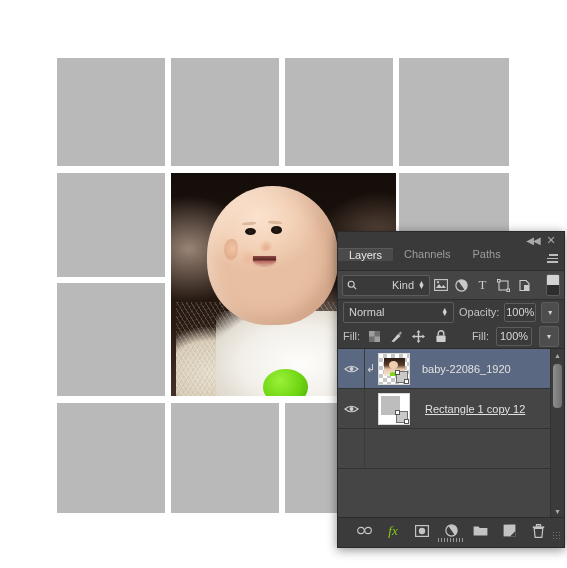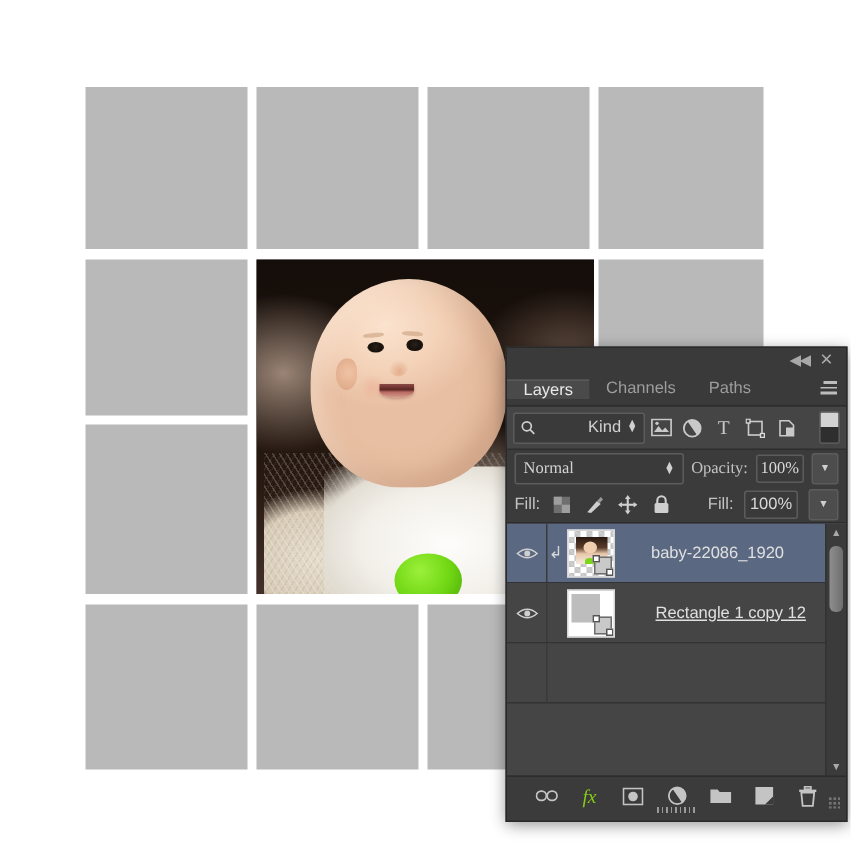--- a/index.html
+++ b/index.html
@@ -68,41 +68,41 @@
     background:#3b3b3b;border:1px solid #2a2a2a;
     box-shadow:0 2px 10px rgba(0,0,0,.45);
     color:#c8c8c8;font-size:11px;
   }
   .panel-titlebar{height:16px;background:#3a3a3a;position:relative;}
   .tb-btn{position:absolute;top:2px;width:14px;height:13px;color:#a8a8a8;
     font-size:10px;line-height:13px;text-align:center;cursor:pointer;}
   .tb-collapse{right:24px;letter-spacing:-1px;}
   .tb-close{right:6px;font-size:11px;}
 
-  .tabs{height:22px;background:#3a3a3a;display:flex;align-items:center;position:relative;
+  .tabs{height:22px;background:#3a3a3a;display:flex;align-items:flex-start;position:relative;
     border-bottom:1px solid #2c2c2c;}
   .tab{padding:0 11px;display:flex;align-items:center;font-size:11px;color:#9d9d9d;
     background:#3a3a3a;cursor:pointer;}
   .tab.active{background:#4a4a4a;color:#e8e8e8;border-top:1px solid #5a5a5a;}
   .panel-menu{position:absolute;right:5px;top:4px;width:16px;height:14px;cursor:pointer;}
   .panel-menu i{display:block;height:1.5px;background:#bdbdbd;margin:2px 0 0 4px;width:11px;}
   .panel-menu i:first-child{width:9px;margin-left:6px;}
 
   .filterbar{height:28px;background:#454545;display:flex;align-items:center;
     padding:0 4px;gap:0;border-bottom:1px solid #2e2e2e;}
   .kind-select{width:78px;height:19px;background:#3a3a3a;border:1px solid #5c5c5c;border-radius:2px;
     display:flex;align-items:center;padding:0 4px;gap:4px;cursor:pointer;}
   .kind-select .lbl{font-size:11px;color:#d2d2d2;flex:1;text-align:right;}
   .spin{display:flex;flex-direction:column;line-height:4px;font-size:7px;color:#cfcfcf;}
   .ficon{width:21px;height:20px;display:flex;align-items:center;justify-content:center;
     color:#c9c9c9;cursor:pointer;}
   .toggle-sw{width:12px;height:20px;margin-left:4px;border:1px solid #5a5a5a;border-radius:2px;
     background:linear-gradient(180deg,#d3d3d3 0%,#d3d3d3 48%,#2e2e2e 48%,#2e2e2e 100%);cursor:pointer;}
 
-  .row-blend{height:24px;background:#3b3b3b;display:flex;align-items:center;padding:0 5px;gap:5px;font-family:Liberation Serif, serif;}
+  .row-blend{height:24px;background:#3b3b3b;display:flex;align-items:center;padding:0 5px;gap:5px;}
   .blend-select{width:113px;height:19px;background:#3a3a3a;border:1px solid #5c5c5c;border-radius:2px;
     display:flex;align-items:center;padding:0 5px;cursor:pointer;}
   .blend-select .lbl{flex:1;font-size:11px;color:#d2d2d2;}
   .lbl-static{font-size:11px;color:#c3c3c3;text-align:center;}
   .num-field{width:34px;height:17px;background:#3a3a3a;border:1px solid #5c5c5c;border-radius:2px;
     font-size:11px;color:#d8d8d8;display:flex;align-items:center;justify-content:center;cursor:text;}
   .drop-btn{width:18px;height:19px;background:#4d4d4d;border:1px solid #5c5c5c;border-radius:2px;
     display:flex;align-items:center;justify-content:center;font-size:7px;color:#d0d0d0;cursor:pointer;}
 
   .row-lock{height:24px;background:#3b3b3b;display:flex;align-items:center;padding:0 5px;gap:7px;
@@ -130,21 +130,21 @@
   .thumb .mini:after{content:"";position:absolute;left:5px;top:3px;width:9px;height:8px;
     border-radius:50%;background:#f0cfb0;}
   .thumb .mini .tg{position:absolute;left:6px;bottom:0;width:6px;height:4px;border-radius:50% 50% 0 0;background:#7ed61a;}
   .thumb .rect{position:absolute;left:2px;top:2px;width:19px;height:19px;background:#bdbdbd;}
   .thumb .vec{position:absolute;right:1px;bottom:1px;width:10px;height:10px;
     border:1px solid #6e6e6e;background:#c9c9c9;}
   .thumb .vec:before,.thumb .vec:after{content:"";position:absolute;width:3px;height:3px;
     border:1px solid #555;background:#fff;}
   .thumb .vec:before{left:-2px;top:-2px;}
   .thumb .vec:after{right:-2px;bottom:-2px;}
-  .layer-name{margin-left:24px;font-size:11px;color:#e0e0e0;white-space:nowrap;}
+  .layer-name{margin-left:12px;font-size:11px;color:#e0e0e0;white-space:nowrap;}
   .layer-name.editing{text-decoration:underline;padding:0 3px;}
 
   .scrollbar{position:absolute;right:0;top:0;width:13px;height:100%;background:#3b3b3b;
     border-left:1px solid #333;}
   .sb-arrow{height:12px;display:flex;align-items:center;justify-content:center;
     font-size:7px;color:#a9a9a9;cursor:pointer;}
   .sb-arrow.bottom{position:absolute;bottom:0;left:0;right:0;}
   .sb-thumb{position:absolute;left:2px;top:15px;width:9px;height:44px;border-radius:4px;
     background:linear-gradient(90deg,#8e8e8e,#6e6e6e);cursor:pointer;}
 

